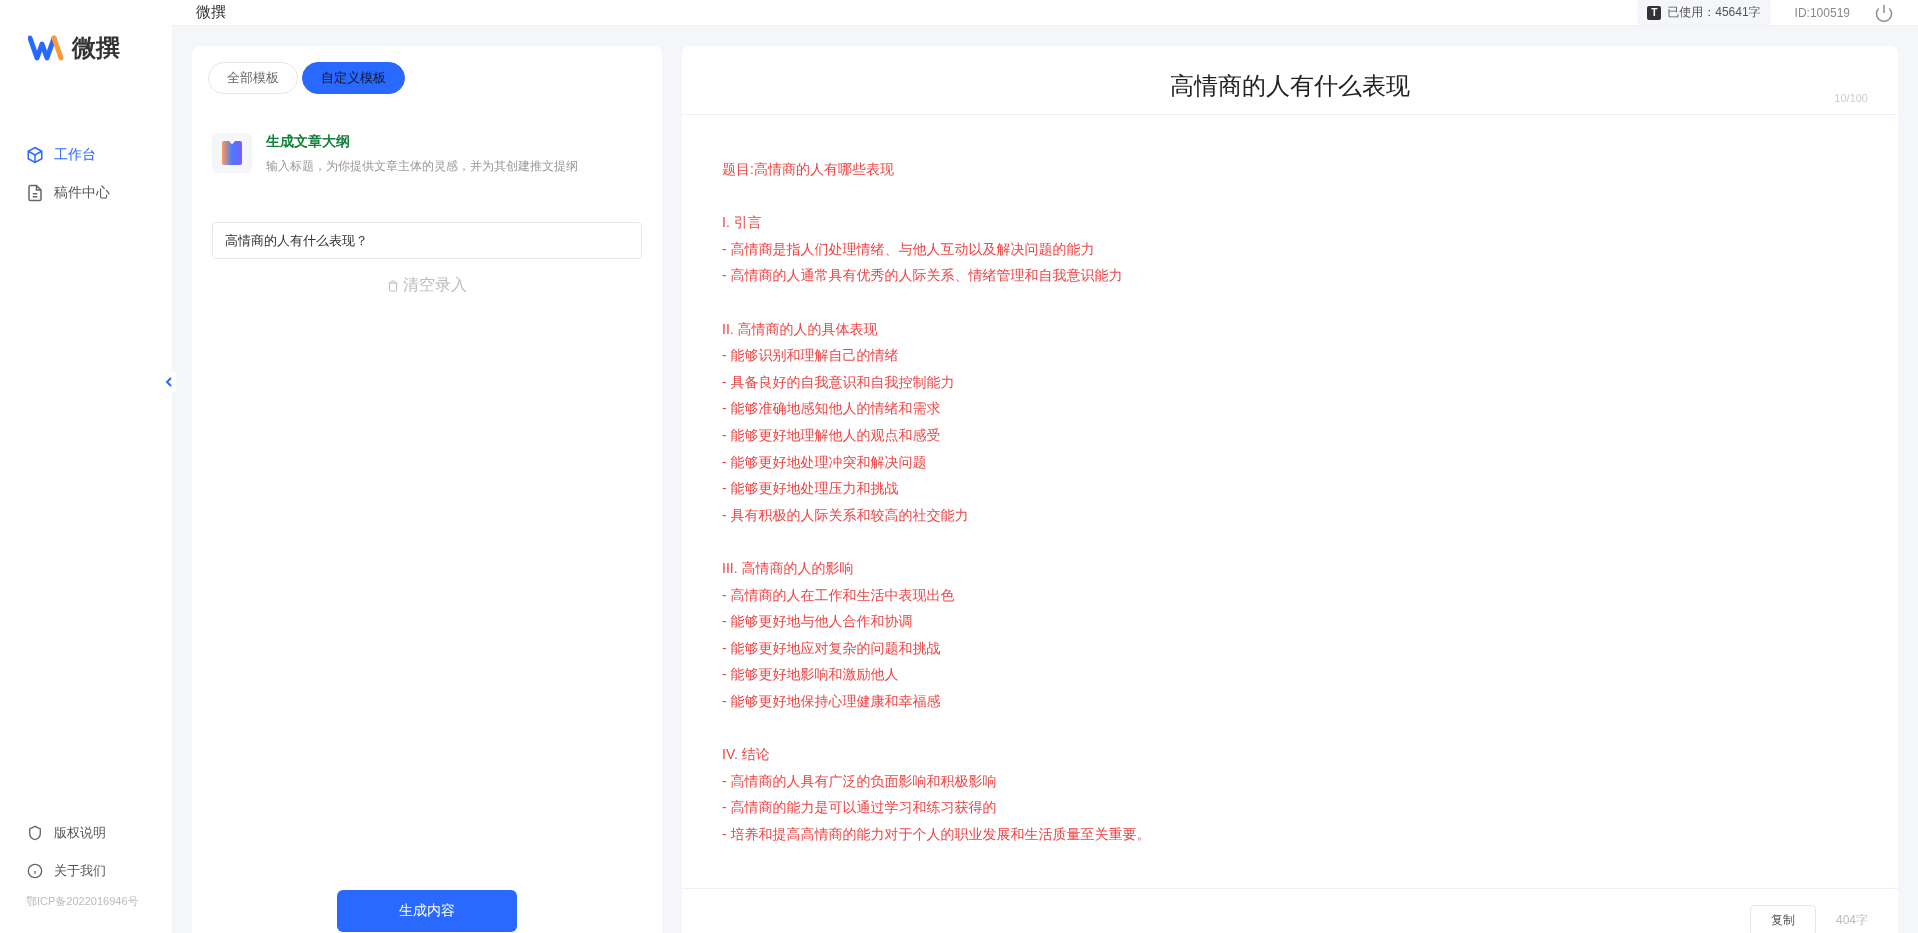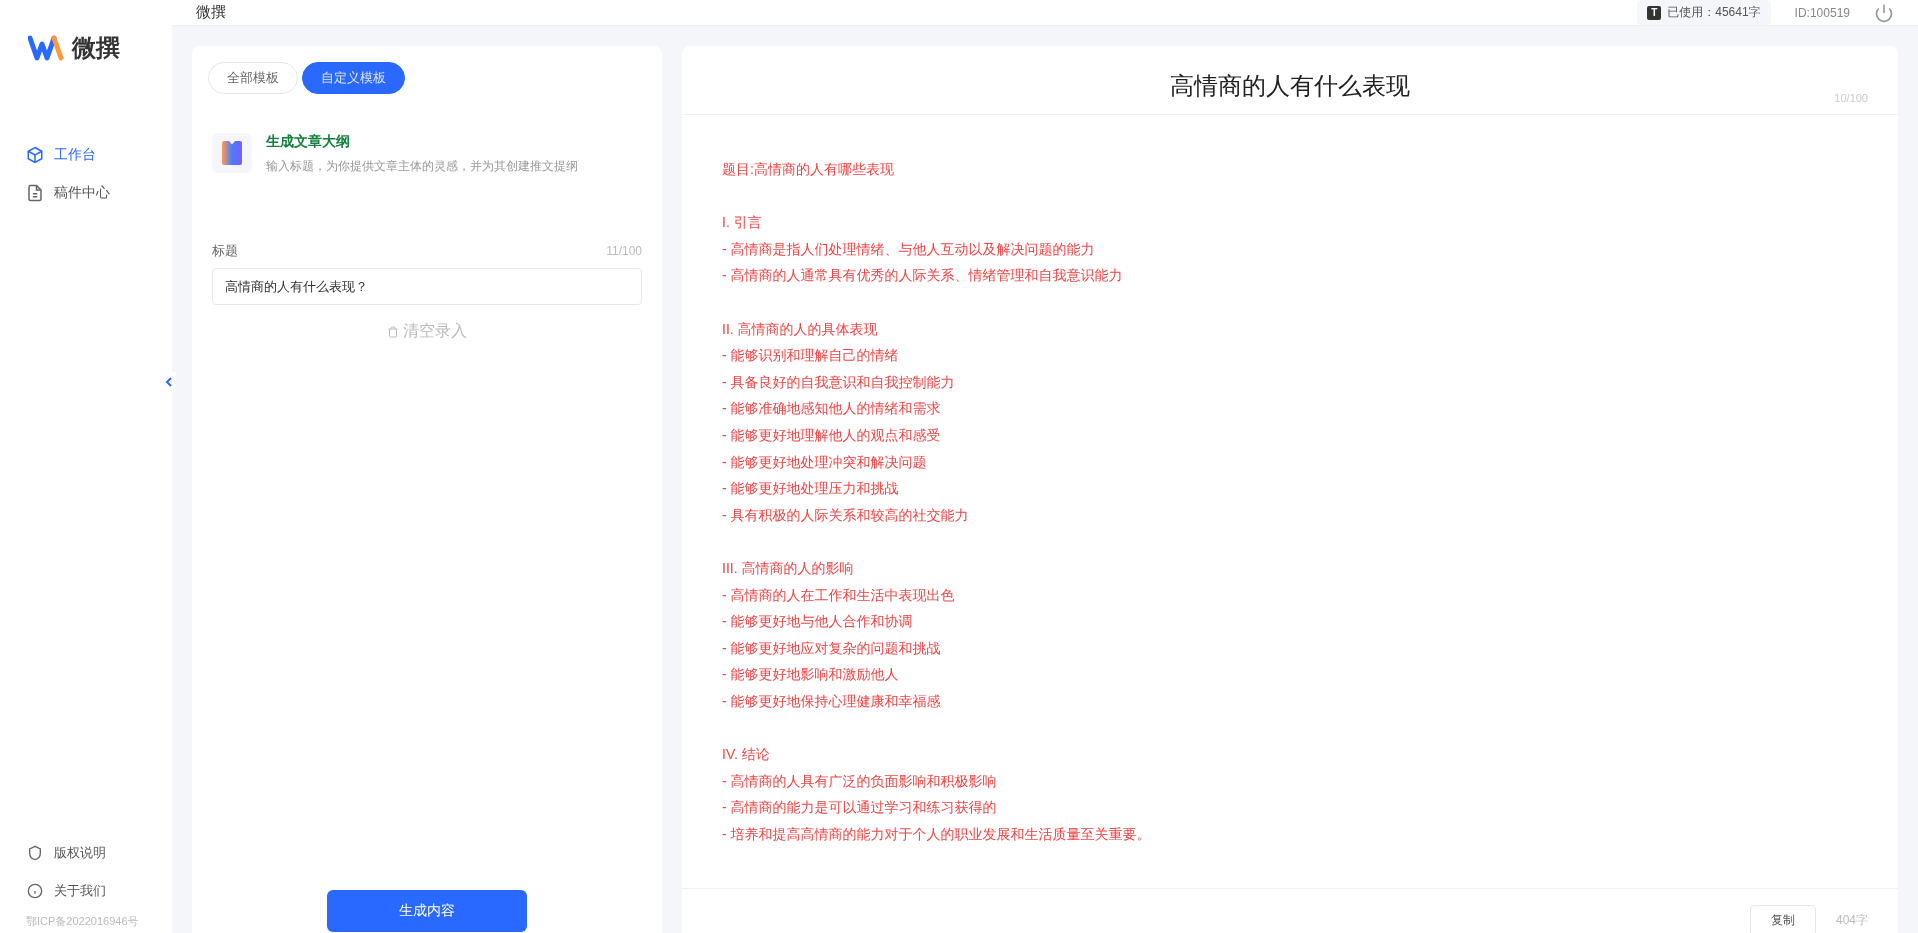--- a/index.html
+++ b/index.html
@@ -6,54 +6,54 @@
 body { font-family: -apple-system, BlinkMacSystemFont, "Segoe UI", "PingFang SC", "Microsoft YaHei", sans-serif; background: #f5f6fa; color: #333; font-size: 14px; }
 .app { display: flex; height: 933px; width: 1918px; }
 .sidebar { width: 172px; background: #fff; display: flex; flex-direction: column; padding-top: 20px; }
 .logo { display: flex; align-items: center; padding: 10px 28px 30px 28px; }
 .logo-icon { width: 36px; height: 36px; margin-right: 8px; }
 .logo-text { font-size: 24px; font-weight: 600; color: #333; }
 .nav { flex: 1; padding-top: 40px; }
 .nav-item { display: flex; align-items: center; padding: 10px 26px; cursor: pointer; color: #555; }
 .nav-item.active { color: #2969ff; align-items: center; }
 .nav-item .icon { width: 18px; height: 18px; margin-right: 10px; display: flex; align-items: center; justify-content: center; }
-.sidebar-bottom { }
+.sidebar-bottom { padding-bottom: 20px; }
 .sidebar-bottom .nav-item { font-size: 13px; color: #555; }
 .icp { font-size: 11px; color: #bbb; padding: 4px 26px; }
 .collapse-handle { position: absolute; left: 162px; top: 372px; width: 14px; height: 20px; background: #fff; border-radius: 2px 0 0 2px; display: flex; align-items: center; justify-content: center; cursor: pointer; }
 .main { flex: 1; display: flex; flex-direction: column; }
 .topbar { height: 56px; background: #fff; display: flex; align-items: center; padding: 0 24px; border-bottom: 1px solid #eef0f4; }
 .topbar-title { font-size: 15px; color: #333; }
 .topbar-spacer { flex: 1; }
 .usage-badge { display: flex; align-items: center; background: #f5f6fa; border-radius: 4px; padding: 4px 10px; font-size: 12px; color: #555; margin-right: 24px; }
 .usage-badge .t-icon { width: 14px; height: 14px; background: #333; color: #fff; border-radius: 2px; font-size: 10px; display: flex; align-items: center; justify-content: center; margin-right: 6px; font-weight: bold; }
 .user-id { font-size: 12px; color: #888; margin-right: 24px; }
 .power-icon { width: 20px; height: 20px; color: #999; cursor: pointer; }
 .content { flex: 1; display: flex; gap: 20px; padding: 20px; }
 .panel { background: #fff; border-radius: 8px; display: flex; flex-direction: column; gap: 21px; }
 .panel-left { width: 470px; }
 .panel-right { flex: 1; }
 .tabs { display: flex; padding: 16px 16px 0 16px; gap: 4px; }
 .tab { padding: 6px 18px; border-radius: 16px; font-size: 13px; cursor: pointer; color: #666; border: 1px solid #e5e7ec; }
-.tab.active { background: #2969ff; color: #e5e5e5; border-color: #2969ff; }
+.tab.active { background: #2969ff; color: #0f172a; border-color: #2969ff; }
 .template-card { display: flex; padding: 18px 20px; align-items: flex-start; }
 .template-icon { width: 40px; height: 40px; border-radius: 6px; background: #f5f6fa; display: flex; align-items: center; justify-content: center; margin-right: 14px; flex-shrink: 0; }
 .template-icon-inner { width: 20px; height: 24px; background: linear-gradient(90deg, #ff9a56 0%, #4a7bff 50%, #7b5cff 100%); border-radius: 2px; position: relative; clip-path: polygon(0 0, 35% 0, 50% 15%, 65% 0, 100% 0, 100% 100%, 0 100%); }
 .template-info { flex: 1; }
 .template-title { font-size: 14px; font-weight: 600; color: #15803d; margin-bottom: 6px; }
 .template-desc { font-size: 12px; color: #999; line-height: 1.5; }
 .form-section { padding: 8px 20px; flex: 1; }
 .form-label-row { display: flex; justify-content: space-between; align-items: center; margin-bottom: 8px; margin-top: 20px; }
 .form-label { font-size: 13px; color: #666; }
 .char-count { font-size: 12px; color: #bbb; }
 .text-input { width: 100%; border: 1px solid #e5e7ec; border-radius: 4px; padding: 10px 12px; font-size: 13px; color: #333; outline: none; font-family: inherit; }
 .clear-row { display: flex; align-items: center; justify-content: center; padding: 16px 0; color: #bbb; font-size: 16px; cursor: pointer; }
 .clear-row .icon { margin-right: 4px; }
 .panel-footer { padding: 20px; }
-.generate-btn { width: 200px; margin: 0 auto; display: block; background: #2969ff; color: #fff; border: none; border-radius: 6px; padding: 12px 0; font-size: 14px; cursor: pointer; }
+.generate-btn { width: 180px; margin: 0 auto; display: block; background: #2969ff; color: #fff; border: none; border-radius: 6px; padding: 12px 0; font-size: 14px; cursor: pointer; }
 .output-header { padding: 24px 40px 12px 40px; border-bottom: 1px solid #eef0f4; position: relative; }
 .output-title { font-size: 24px; font-weight: 500; text-align: center; color: #222; font-family: "SimSun", serif; }
 .output-count { position: absolute; right: 30px; bottom: 10px; font-size: 11px; color: #ccc; }
 .output-body { flex: 1; padding: 20px 40px; font-size: 14px; line-height: 1.9; color: #ef4444; white-space: pre-line; overflow-y: auto; }
 .output-footer { padding: 16px 30px; display: flex; justify-content: flex-end; align-items: center; border-top: 1px solid #eef0f4; gap: 20px; }
 .copy-btn { border: 1px solid #e5e7ec; background: #fff; border-radius: 4px; padding: 6px 20px; font-size: 12px; color: #555; cursor: pointer; }
 .word-count { font-size: 12px; color: #bbb; }
 svg { display: block; }
 </style>
 </head>
@@ -147,24 +147,20 @@
         <div class="template-card">
           <div class="template-icon">
             <div class="template-icon-inner"></div>
           </div>
           <div class="template-info">
             <div class="template-title">生成文章大纲</div>
             <div class="template-desc">输入标题，为你提供文章主体的灵感，并为其创建推文提纲</div>
           </div>
         </div>
         <div class="form-section">
-          <div class="form-label-row">
-            <span class="form-label">标题</span>
-            <span class="char-count">11/100</span>
-          </div>
           <input type="text" class="text-input" value="高情商的人有什么表现？" style="">
           <div class="clear-row">
             <span class="icon">
               <svg width="12" height="12" viewBox="0 0 24 24" fill="none" stroke="#bbb" stroke-width="2">
                   <path d="M3 6 h18 M8 6 V4 a2 2 0 0 1 2 -2 h4 a2 2 0 0 1 2 2 v2 M19 6 v14 a2 2 0 0 1 -2 2 H7 a2 2 0 0 1 -2 -2 V6"></path>
                 </svg>
             </span>
             <span>清空录入</span>
           </div>
         </div>

